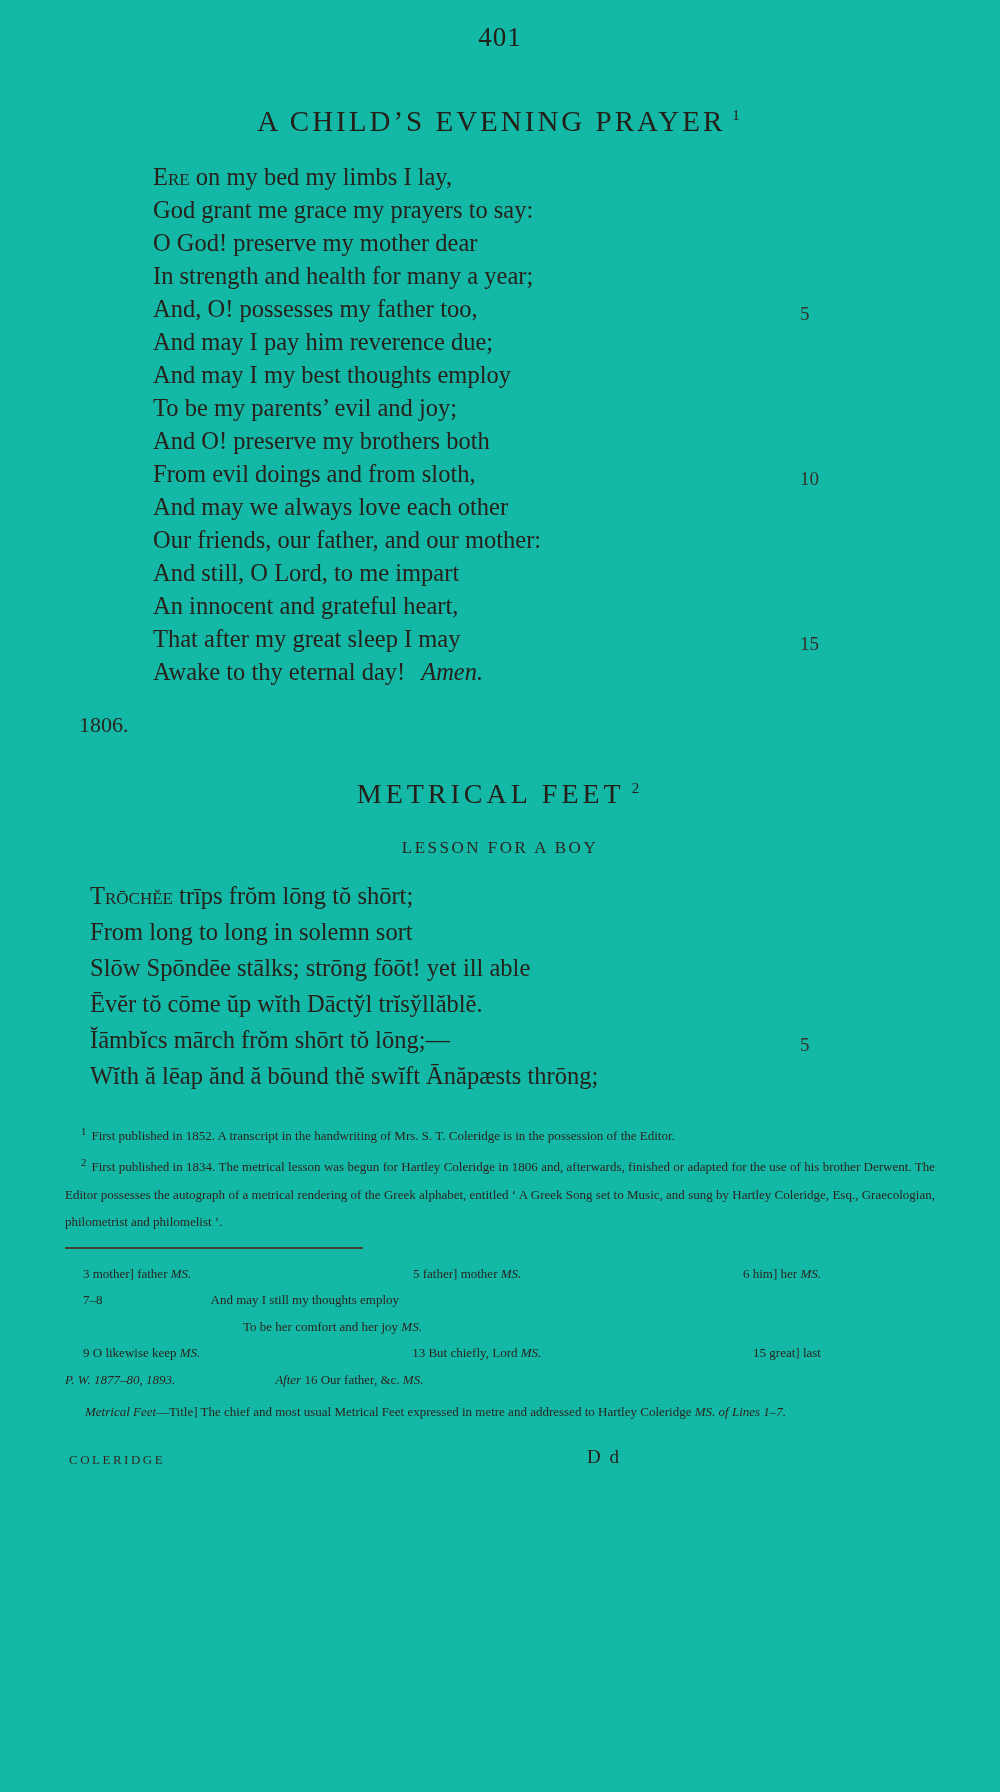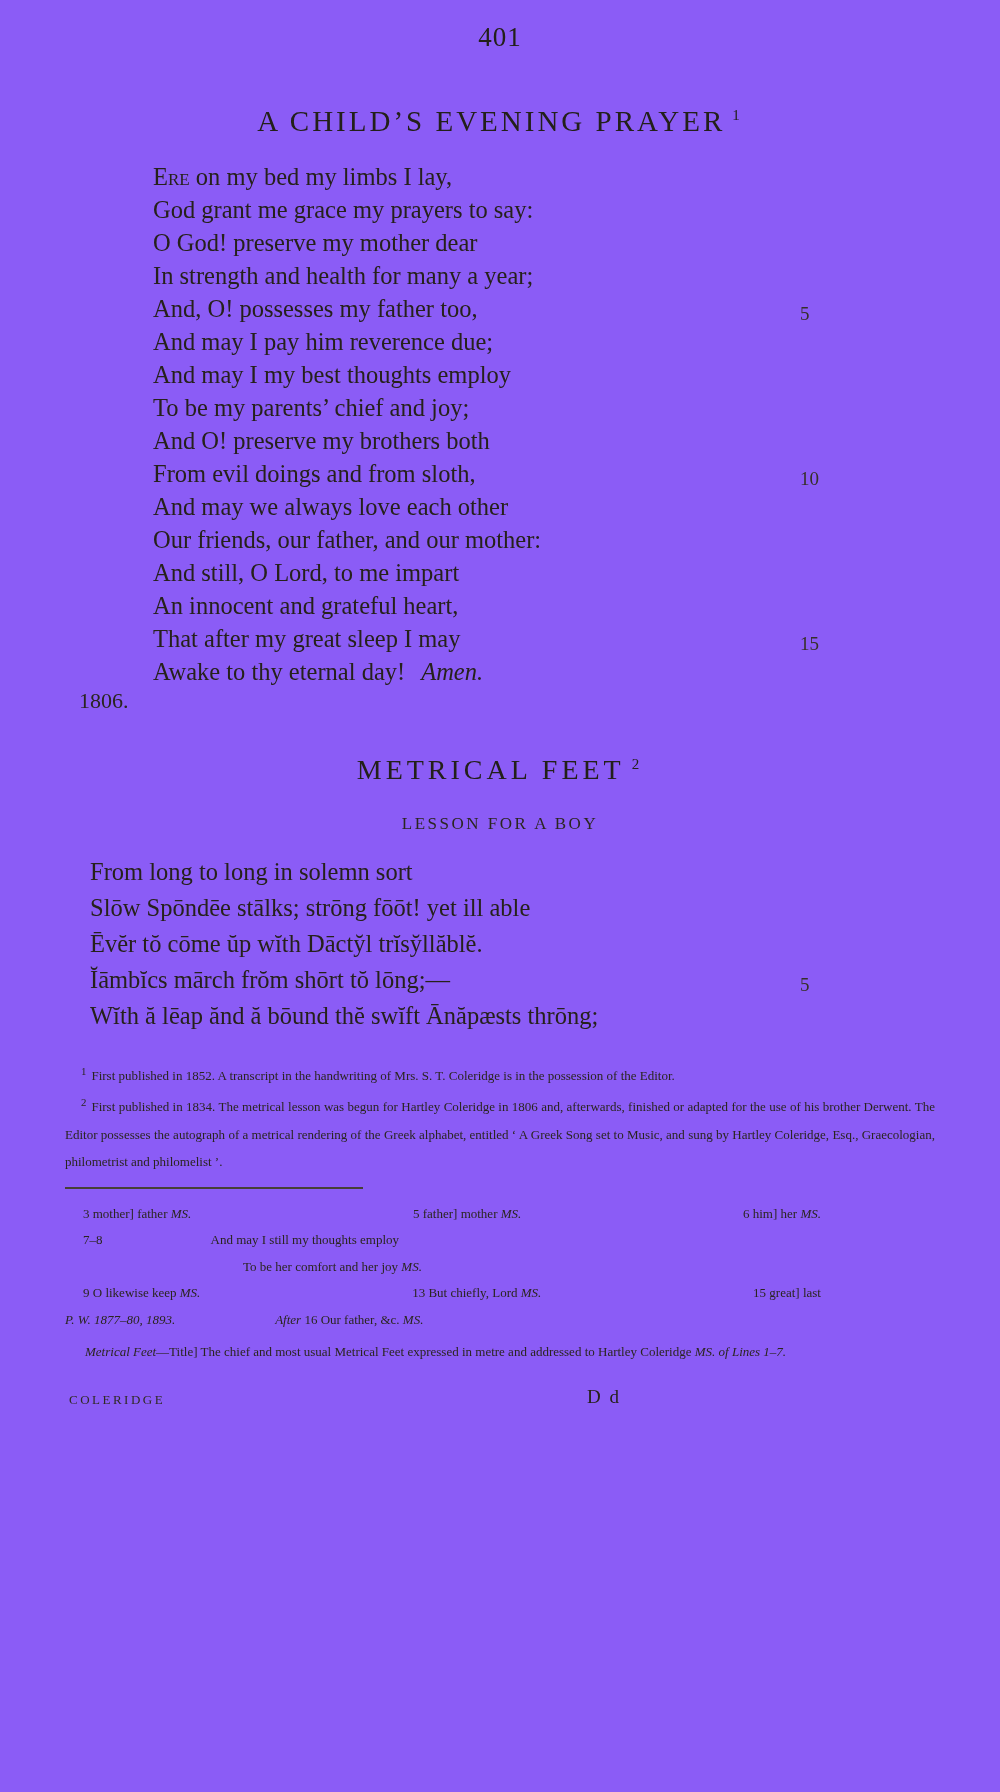--- a/index.html
+++ b/index.html
@@ -1,20 +1,20 @@
 <!DOCTYPE html>
 <html><head>
 <meta charset="utf-8">
 <style>
   * { margin:0; padding:0; box-sizing:border-box; }
   html, body { background:#e7e4da; }
   body { width:1000px; font-family:"Liberation Serif", serif; }
   .page {
     width:1000px; height:1792px;
-    background:#8b5cf6;
+    background:#14b8a6;
     color:#2a251f;
     position:relative;
     padding:14px 65px 0 65px;
     overflow:hidden;
   }
   .pageno { text-align:center; font-size:27px; letter-spacing:1px; margin-top:8px; color:#23201a; }
   .title { text-align:center; font-weight:normal; color:#23201a; }
   .t1 { font-size:29px; letter-spacing:3px; margin-top:52px; }
   .t2 { font-size:28px; letter-spacing:4px; margin-top:40px; }
   .tnote { font-size:15px; margin-left:7px; }
@@ -22,21 +22,21 @@
   .poem { font-size:24.5px; position:relative; color:#26211b; }
   .p1 { margin-top:22px; margin-left:88px; line-height:33px; }
   .p2 { margin-top:20px; margin-left:25px; line-height:36px; }
   .pline { position:relative; white-space:pre; }
   .lnum { position:absolute; top:5px; font-size:19px; color:#363028; }
   .p1 .lnum { left:647px; }
   .p2 .lnum { left:710px; }
   .sc { font-variant:small-caps; }
   .it { font-style:italic; }
   .amen { font-style:italic; margin-left:16px; }
-  .date { font-size:22px; margin-top:0; margin-left:14px; }
+  .date { font-size:22px; margin-top:24px; margin-left:14px; }
   .footnotes { margin-top:24px; font-size:13px; line-height:27px; text-align:justify; color:#2a251f; }
   .fn { text-indent:16px; }
   .fnm { margin-right:5px; }
   .apparatus-rule { border:none; border-top:2px solid #474036; width:298px; margin:12px 0 0 0; }
   .apparatus { margin-top:12px; font-size:13px; line-height:26.5px; color:#2a251f; }
   .arow.spread { display:flex; justify-content:space-between; width:756px; padding-left:18px; }
   .r2 { padding-left:18px; }
   .r2text { margin-left:108px; }
   .r3 { padding-left:178px; }
   .r5grp { margin-left:100px; }
@@ -55,38 +55,39 @@
   <h1 class="title t1"><span>A CHILD’S EVENING PRAYER</span><sup class="tnote">1</sup></h1>
 
   <div class="poem p1">
     <div class="pline"><span class="sc">Ere</span><span> on my bed my limbs I lay,</span></div>
     <div class="pline"><span>God grant me grace my prayers to say:</span></div>
     <div class="pline"><span>O God! preserve my mother dear</span></div>
     <div class="pline"><span>In strength and health for many a year;</span></div>
     <div class="pline"><span>And, O! possesses my father too,</span><span class="lnum">5</span></div>
     <div class="pline"><span>And may I pay him reverence due;</span></div>
     <div class="pline"><span>And may I my best thoughts employ</span></div>
-    <div class="pline"><span>To be my parents’ chief and joy;</span></div>
+    <div class="pline"><span>To be my parents’ evil and joy;</span></div>
     <div class="pline"><span>And O! preserve my brothers both</span></div>
     <div class="pline"><span>From evil doings and from sloth,</span><span class="lnum">10</span></div>
     <div class="pline"><span>And may we always love each other</span></div>
     <div class="pline"><span>Our friends, our father, and our mother:</span></div>
     <div class="pline"><span>And still, O Lord, to me impart</span></div>
     <div class="pline"><span>An innocent and grateful heart,</span></div>
     <div class="pline"><span>That after my great sleep I may</span><span class="lnum">15</span></div>
     <div class="pline"><span>Awake to thy eternal day!</span><span class="amen">Amen.</span></div>
   </div>
 
   <div class="date">1806.</div>
 
   <h2 class="title t2"><span>METRICAL FEET</span><sup class="tnote">2</sup></h2>
 
   <div class="subtitle">LESSON FOR A BOY</div>
 
   <div class="poem p2">
+    <div class="pline"><span class="sc">Trōchĕe</span><span> trīps frŏm lōng tŏ shōrt;</span></div>
     <div class="pline"><span>From long to long in solemn sort</span></div>
     <div class="pline"><span>Slōw Spōndēe stālks; strōng fōōt! yet ill able</span></div>
     <div class="pline"><span>Ēvĕr tŏ cōme ŭp wĭth Dācty̆l trĭsy̆llăblĕ.</span></div>
     <div class="pline"><span>Ĭāmbĭcs mārch frŏm shōrt tŏ lōng;—</span><span class="lnum">5</span></div>
     <div class="pline"><span>Wĭth ă lēap ănd ă bōund thĕ swĭft Ānăpæsts thrōng;</span></div>
   </div>
 
   <div class="footnotes">
     <p class="fn"><sup class="fnm">1</sup><span>First published in 1852.  A transcript in the handwriting of Mrs. S. T. Coleridge is in the possession of the Editor.</span></p>
     <p class="fn"><sup class="fnm">2</sup><span>First published in 1834.  The metrical lesson was begun for Hartley Coleridge in 1806 and, afterwards, finished or adapted for the use of his brother Derwent.  The Editor possesses the autograph of a metrical rendering of the Greek alphabet, entitled ‘ A Greek Song set to Music, and sung by Hartley Coleridge, Esq., Graecologian, philometrist and philomelist ’.</span></p>

